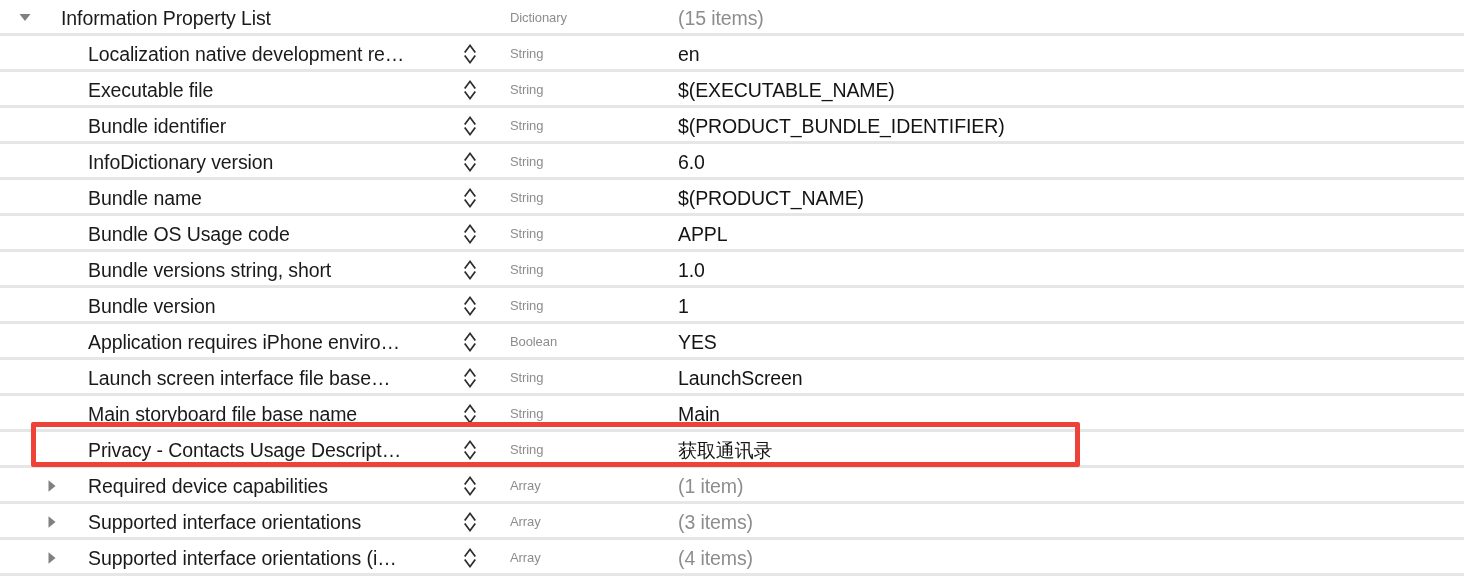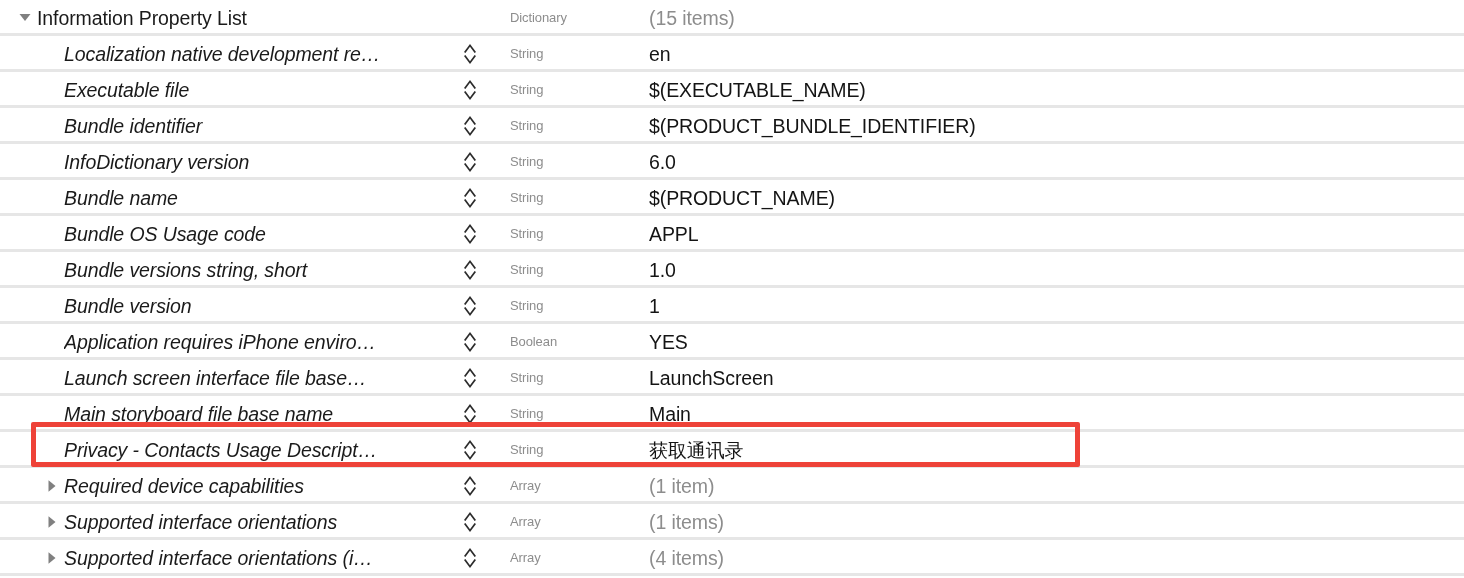--- a/index.html
+++ b/index.html
@@ -53,23 +53,24 @@
   .key-cell {
     position: absolute;
     top: 0;
     height: 36px;
     line-height: 36px;
     font-size: 19.5px;
     color: #1a1a1a;
     white-space: nowrap;
     overflow: hidden;
     letter-spacing: -0.1px;
+    margin-left: 24px;
   }
   .key-root { left: 37px; width: 420px; }
-  .key-child { left: 64px; width: 392px; font-style: italic; }
+  .key-child { left: 64px; width: 392px; }
 
   
   .stepper {
     position: absolute;
     left: 460px;
     top: 5px;
     width: 20px;
     height: 26px;
   }
   .stepper svg { display: block; }
@@ -84,21 +85,21 @@
     line-height: 36px;
     font-size: 13px;
     color: #8d8d8d;
     white-space: nowrap;
     letter-spacing: -0.1px;
   }
 
   
   .value-cell {
     position: absolute;
-    left: 649px;
+    left: 678px;
     top: 0;
     width: 780px;
     height: 36px;
     line-height: 36px;
     font-size: 19.5px;
     color: #141414;
     white-space: nowrap;
     letter-spacing: -0.1px;
   }
   .value-cell.count {
@@ -292,21 +293,21 @@
         </svg>
       </span>
       <span class="key-cell key-child">Supported interface orientations</span>
       <span class="stepper">
         <svg width="20" height="26" viewBox="0 0 20 26" aria-hidden="true">
           <path d="M10 3 L16 11 L14.6 12 L10 5.8 L5.4 12 L4 11 Z" fill="#2b2b2b"></path>
           <path d="M10 23 L4 15 L5.4 14 L10 20.2 L14.6 14 L16 15 Z" fill="#2b2b2b"></path>
         </svg>
       </span>
       <span class="type-cell">Array</span>
-      <span class="value-cell count">(1 items)</span>
+      <span class="value-cell count">(3 items)</span>
     </div>
     <div class="plist-row">
       <span class="disclosure disclosure-child">
         <svg width="14" height="14" viewBox="0 0 14 14" aria-hidden="true">
           <path d="M3.5 1.2 L10.5 7 L3.5 12.8 Z" fill="#808080"></path>
         </svg>
       </span>
       <span class="key-cell key-child">Supported interface orientations (i…</span>
       <span class="stepper">
         <svg width="20" height="26" viewBox="0 0 20 26" aria-hidden="true">

